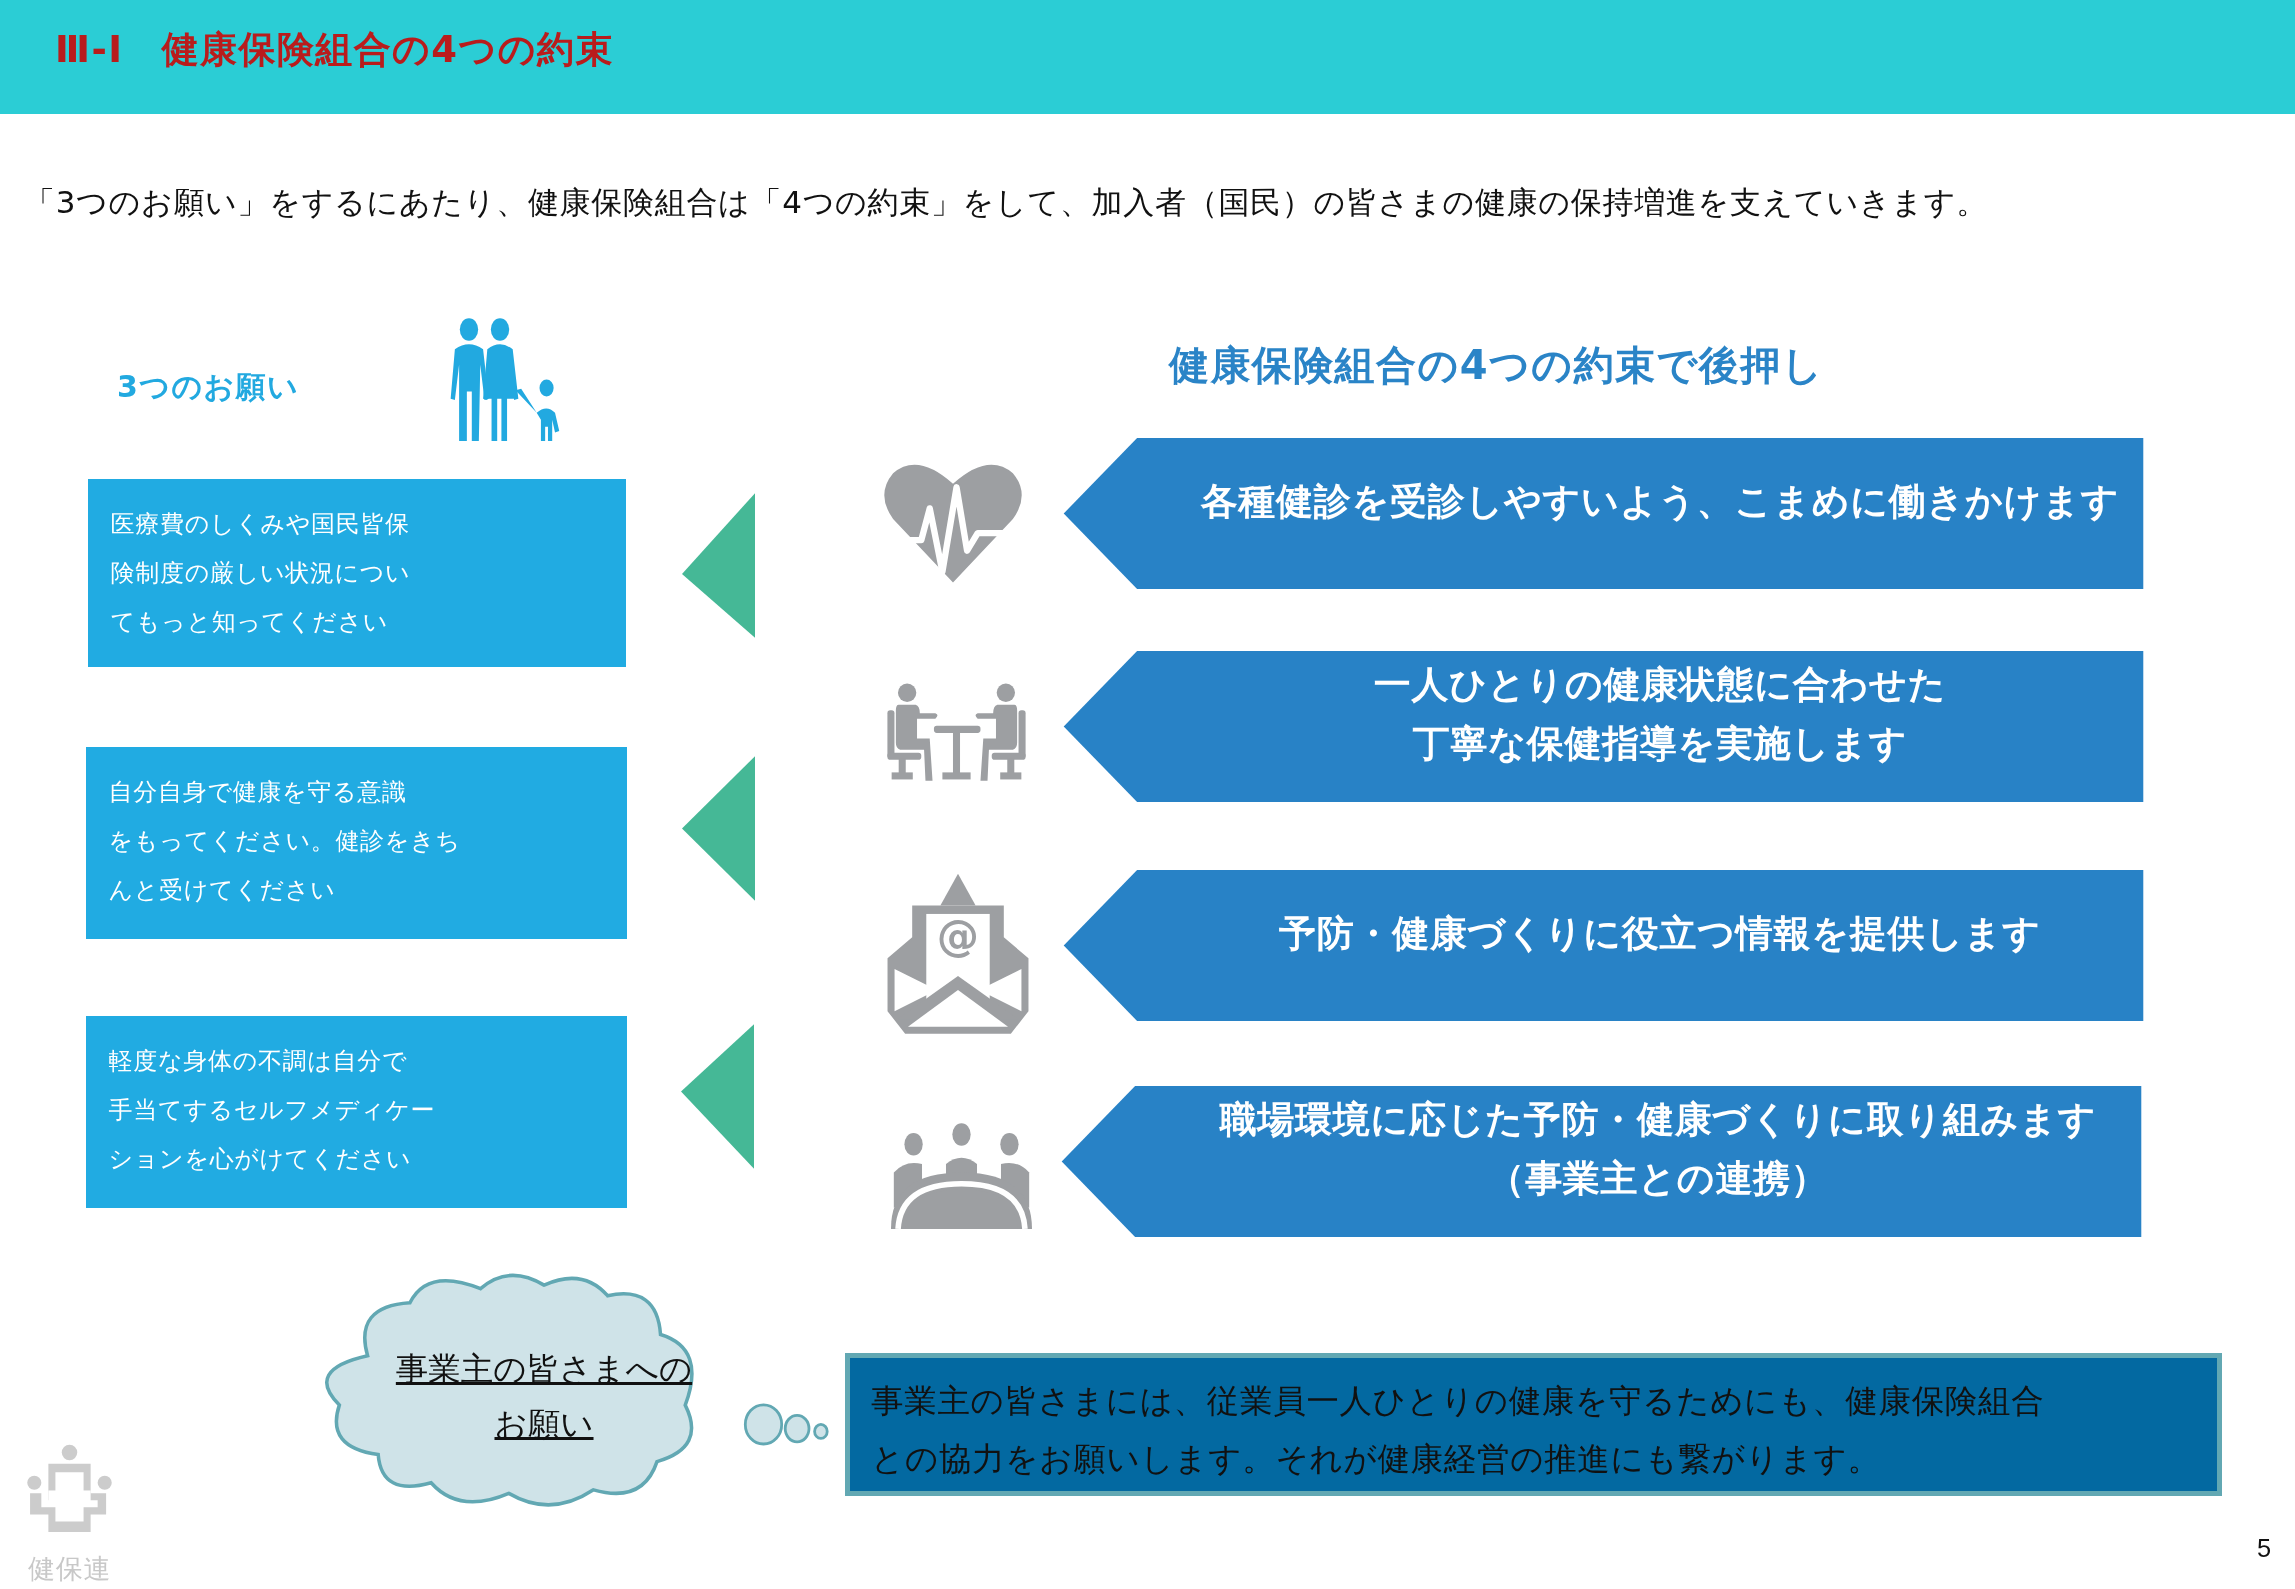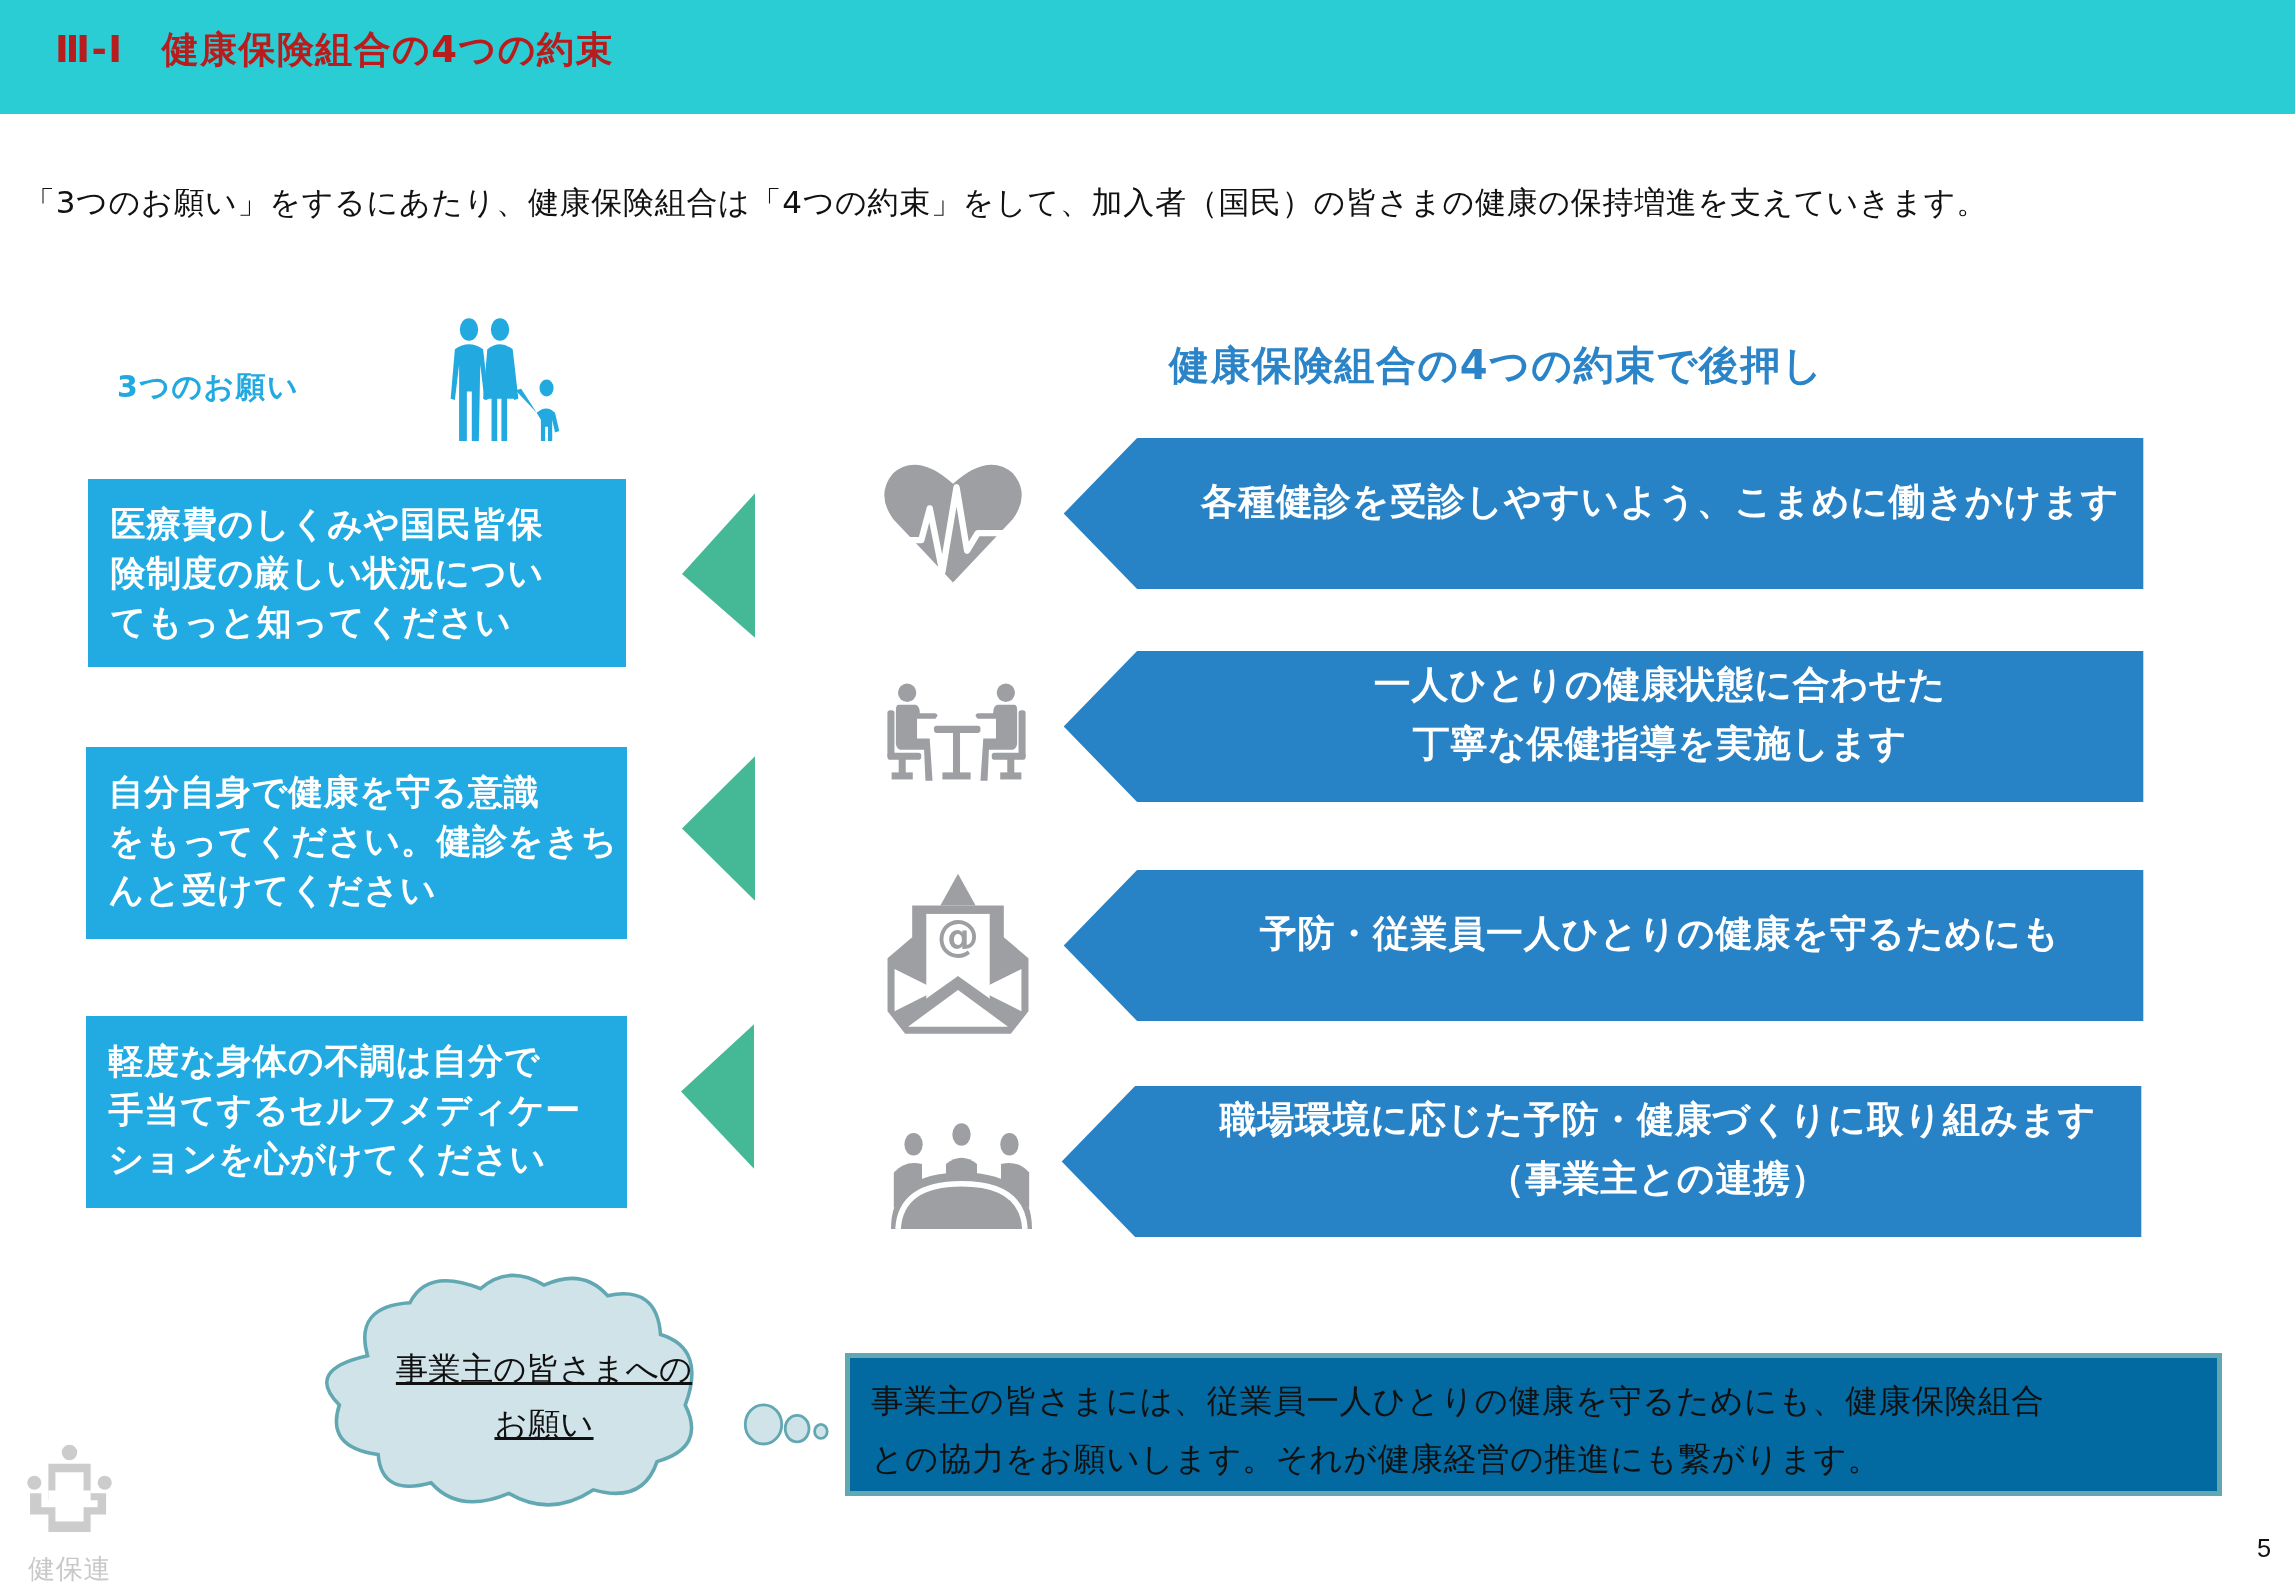--- a/index.html
+++ b/index.html
@@ -23,21 +23,21 @@
   .left-heading {
     left: 117px; top: 367px; font-size: 30px; font-weight: bold; color: #22a9e0;
     white-space: nowrap; letter-spacing: 1.4px;
   }
   .family-icon { left: 445px; top: 314px; width: 134px; height: 127px; }
   .right-heading {
     left: 1169px; top: 338px; font-size: 40px; font-weight: bold; color: #2a84c7;
     white-space: nowrap; letter-spacing: 1.4px;
   }
   .req-box {
-    background: #21abe2; color: #fff; font-weight: bold; font-size: 35px;
+    background: #21abe2; color: #fff; font-weight: normal; font-size: 24px;
     line-height: 49px; padding: 21px 21px 0 22.6px; box-sizing: border-box;
     letter-spacing: 0.7px;
   }
   .req1 { left: 88px; top: 479px; width: 538px; height: 188px; }
   .req2 { left: 86px; top: 747px; width: 541px; height: 192px; }
   .req3 { left: 86px; top: 1016px; width: 541px; height: 192px; }
   .req-line { display: block; white-space: nowrap; }
   .tri { width: 73px; height: 145px; }
   .tri1 { left: 682px; top: 493px; }
   .tri2 { left: 682px; top: 756px; }
@@ -199,21 +199,21 @@
   <div class="promise-text">
     <span>一人ひとりの健康状態に合わせた</span>
     <span>丁寧な保健指導を実施します</span>
   </div>
 </div>
 <div class="abs promise p3">
   <svg width="1081" height="151" viewBox="0 0 1530 214">
       <polygon points="0,107 104,0 1530,0 1530,214 104,214" fill="#2882c6"></polygon>
     </svg>
   <div class="promise-text">
-    <span>予防・従業員一人ひとりの健康を守るためにも</span>
+    <span>予防・健康づくりに役立つ情報を提供します</span>
   </div>
 </div>
 <div class="abs promise p4">
   <svg width="1081" height="151" viewBox="0 0 1530 214">
       <polygon points="0,107 104,0 1530,0 1530,214 104,214" fill="#2882c6"></polygon>
     </svg>
   <div class="promise-text">
     <span>職場環境に応じた予防・健康づくりに取り組みます</span>
     <span>（事業主との連携）</span>
   </div>

